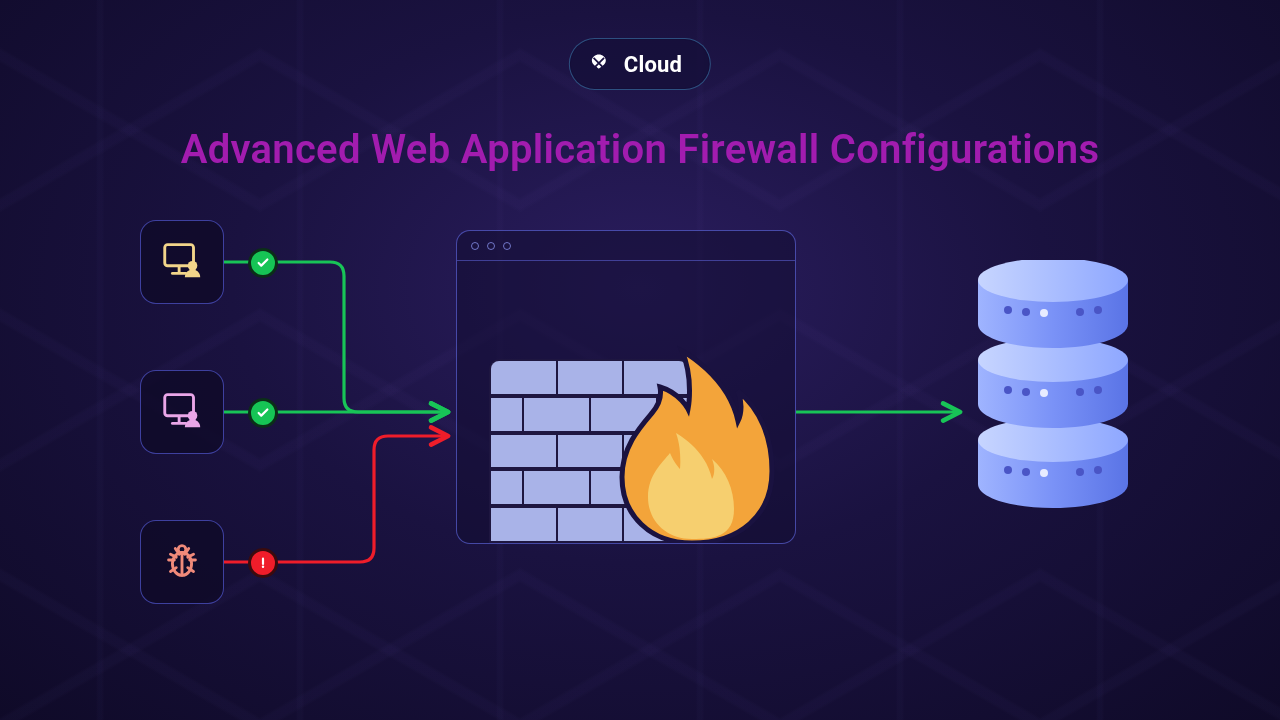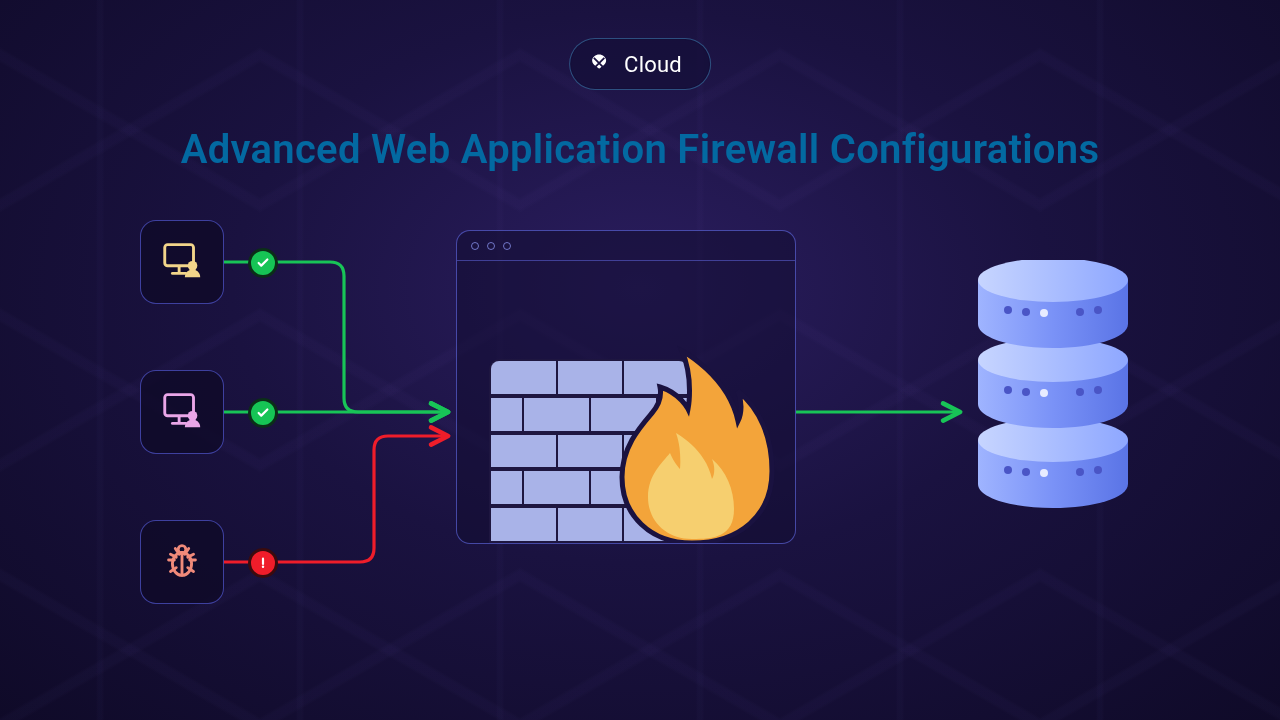--- a/index.html
+++ b/index.html
@@ -29,28 +29,28 @@
     padding: 10px 28px 10px 14px;
     border-radius: 999px;
     background: rgba(20,14,55,.7);
     border: 1px solid rgba(90,200,255,.35);
     box-shadow: 0 0 0 1px rgba(20,14,55,.6) inset;
   }
   .brand-pill .logo {
     width: 30px; height: 30px; display: grid; place-items: center;
   }
   .brand-pill .logo svg { width: 28px; height: 28px; }
-  .brand-pill .brand-text { font-weight: 400; font-size: 22px; letter-spacing: .2px; }
+  .brand-pill .brand-text { font-weight: 700; font-size: 22px; letter-spacing: .2px; }
 
   .page-title {
     position: absolute; top: 126px; left: 0; right: 0;
     text-align: center;
     font-size: 40px;
     font-weight: 600;
-    color: #0369a1;
+    color: #a21caf;
     letter-spacing: .3px;
   }
 
   
   .diagram { position: absolute; top: 220px; left: 0; right: 0; bottom: 0; }
 
   
   .client-box {
     position: absolute;
     width: 84px; height: 84px;

